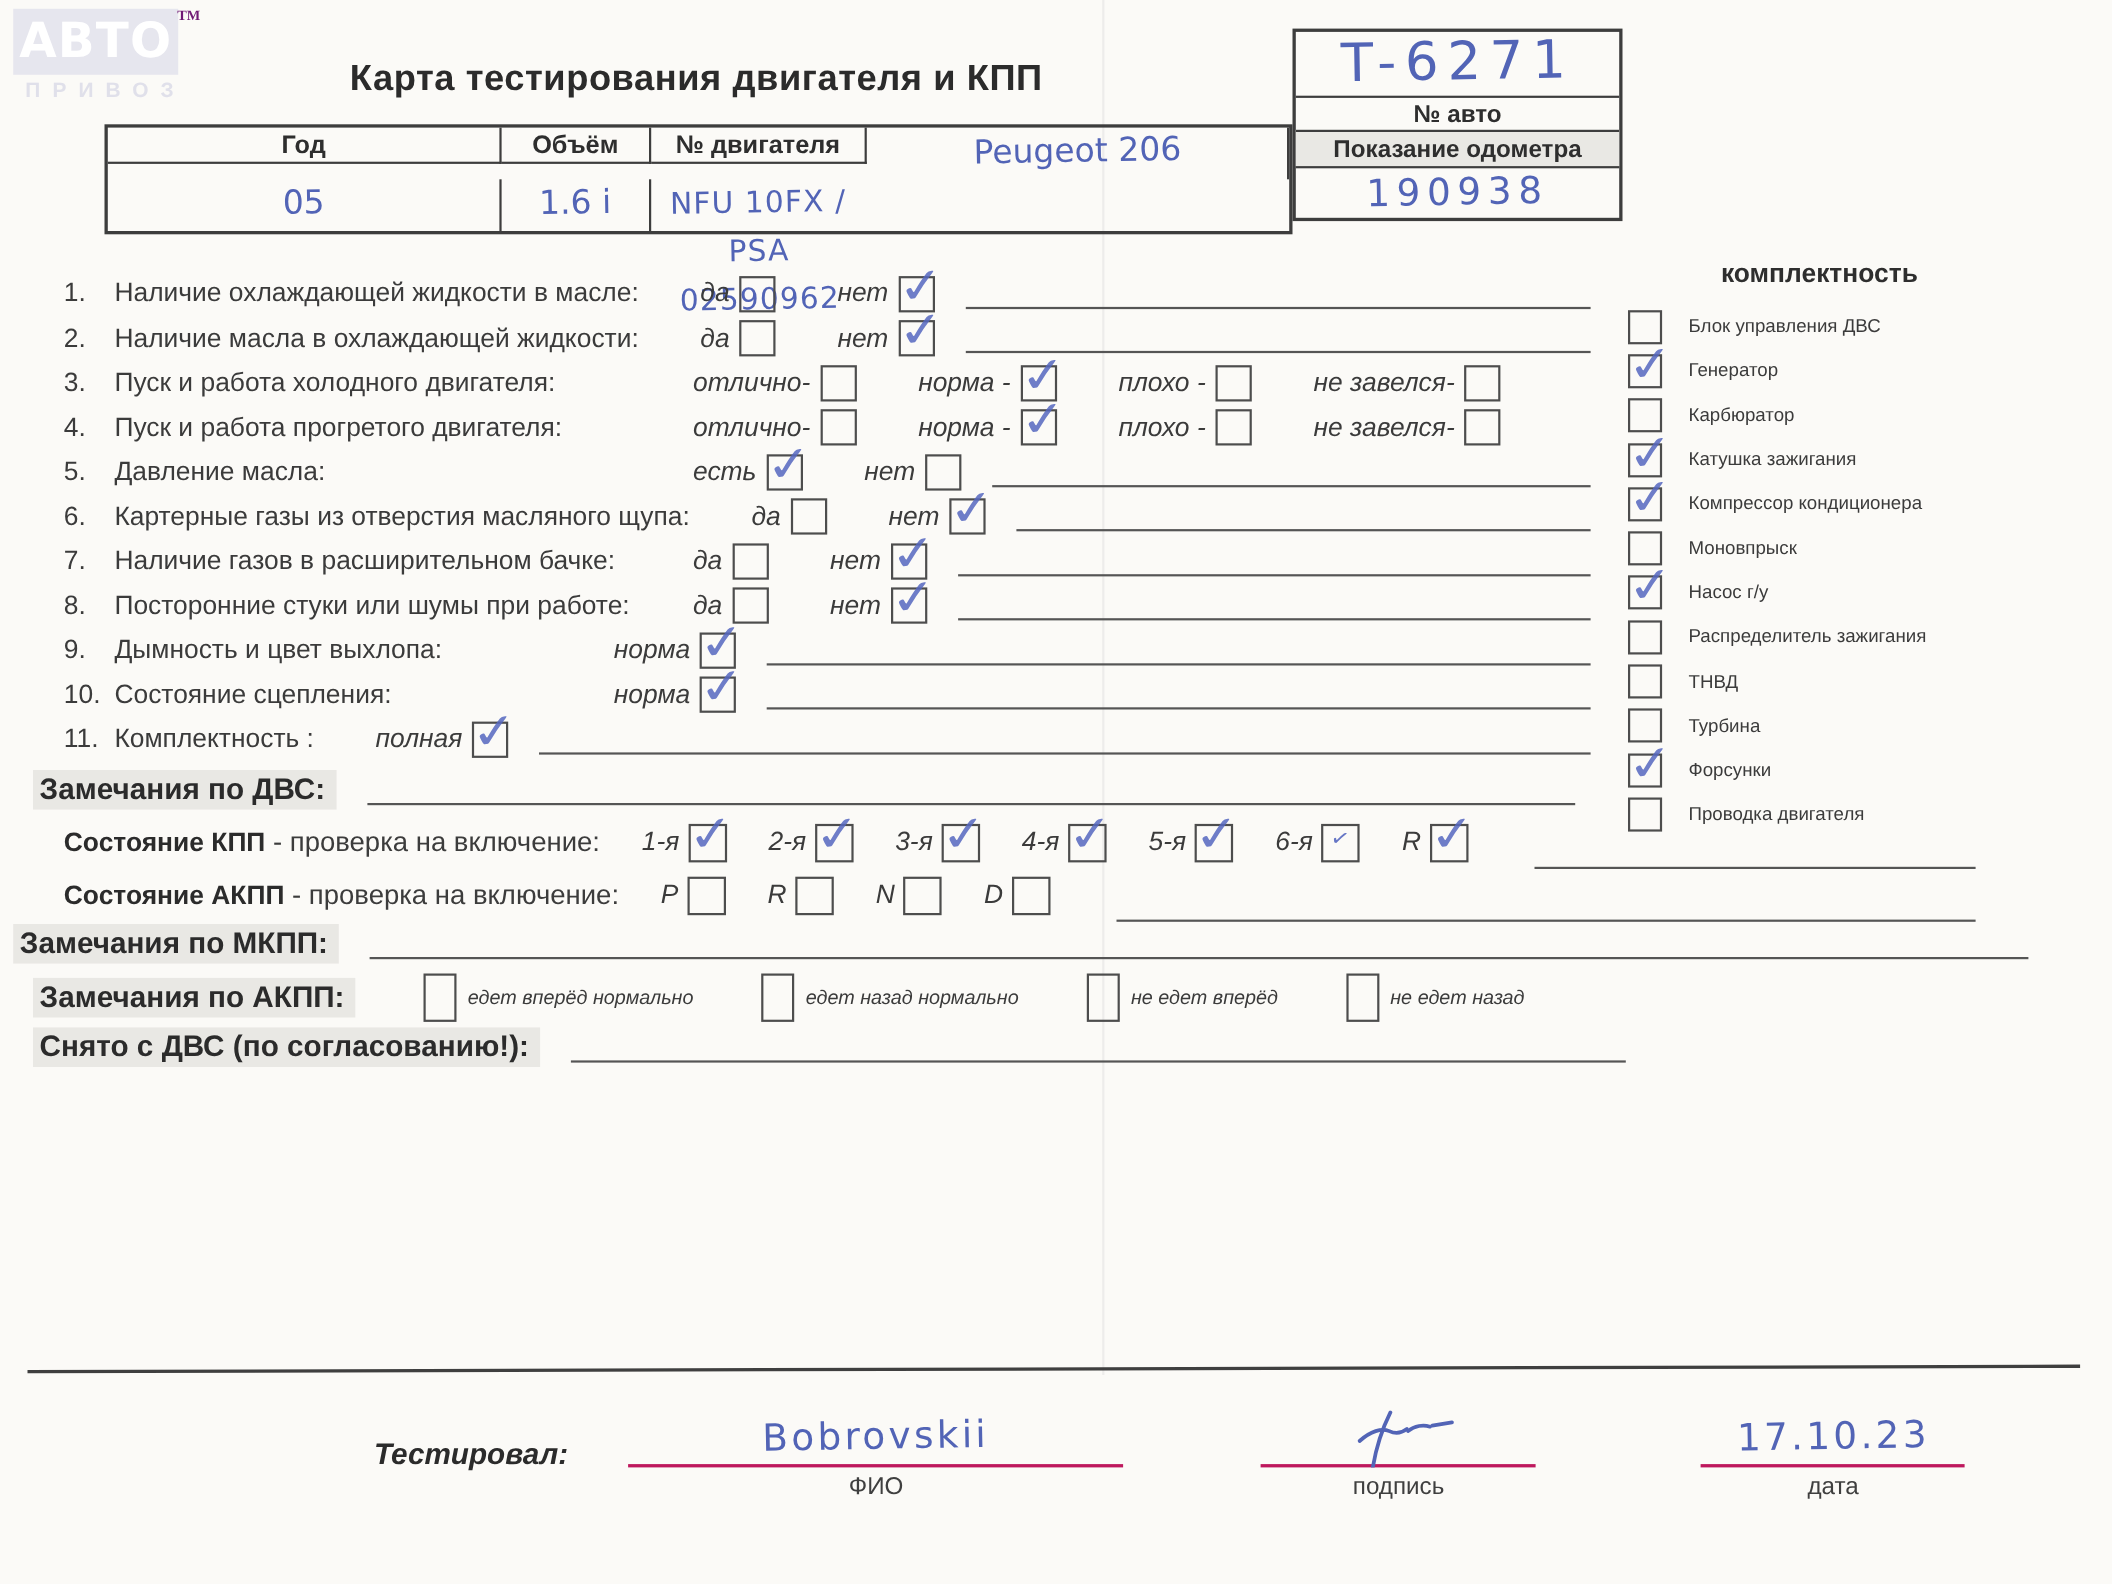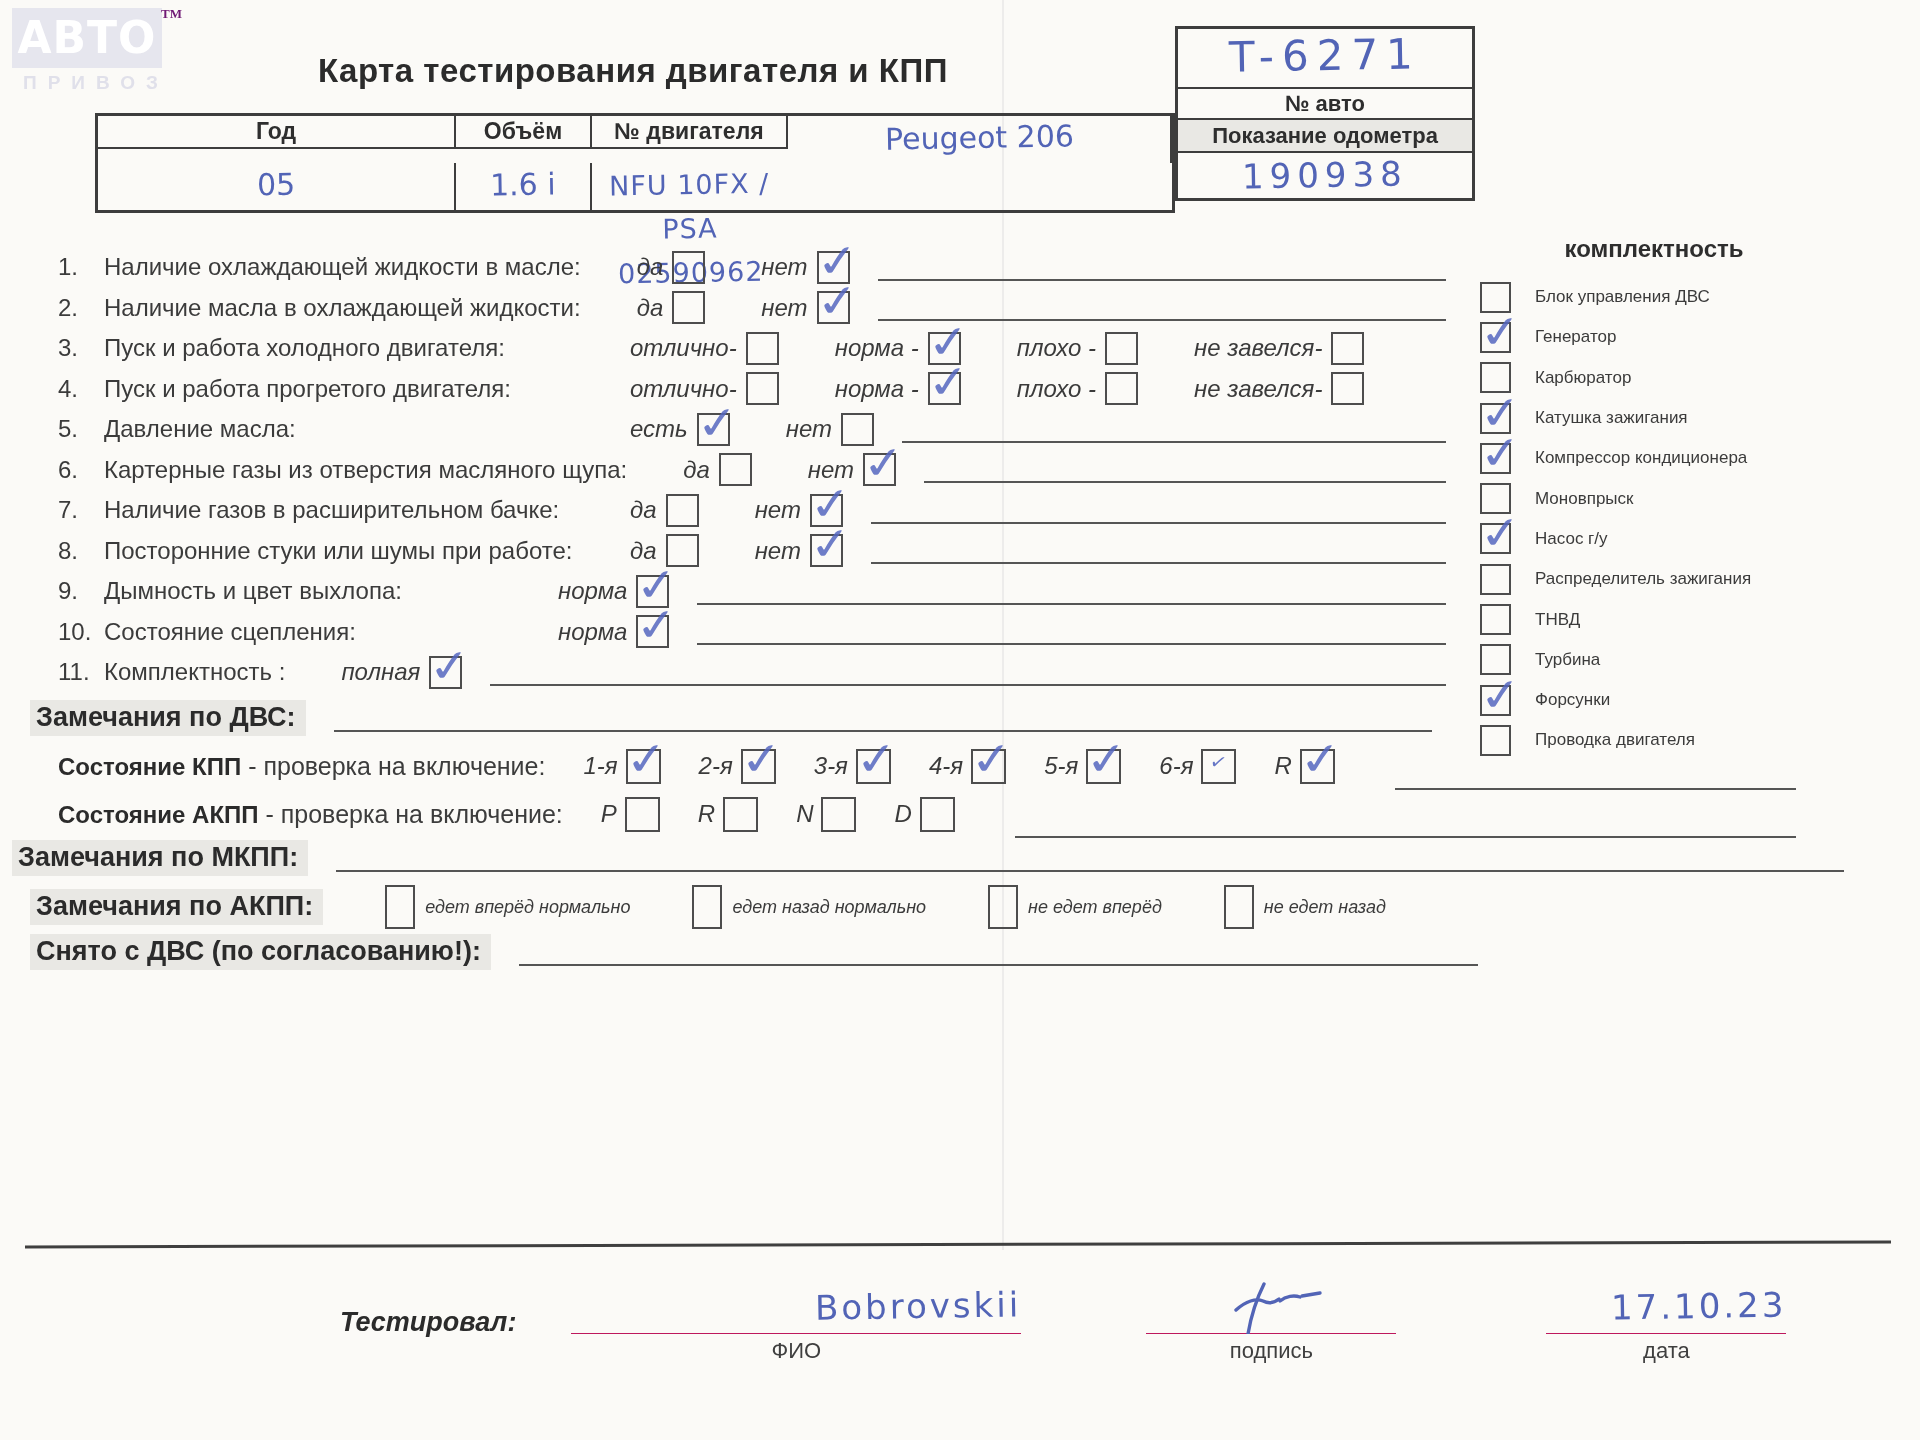--- a/index.html
+++ b/index.html
@@ -15,21 +15,21 @@
   .logo { position:absolute; left:12px; top:8px; width:170px; }
   .logo-top { position:relative; width:150px; height:60px; background:#e6e6ee; text-align:center; }
   .logo-top .brand { color:#ffffff; font-weight:bold; font-size:44px; line-height:60px; letter-spacing:1px; font-family:"DejaVu Sans",sans-serif; }
   .logo-top .tm { position:absolute; right:-20px; top:-2px; font-size:13px; color:#701a75; font-weight:bold;font-family:Liberation Serif, serif; }
   .logo-bottom { margin-top:4px; width:150px; text-align:center; color:#e0e0ea; font-size:19px; font-weight:bold; letter-spacing:11px; text-indent:11px; }
 
   .title { position:absolute; left:318px; top:52px; font-size:33px; font-weight:bold; color:#2b2b2b; letter-spacing:0.5px; }
 
   
   .auto-box { position:absolute; left:1175px; top:26px; width:300px; border:3px solid #3d3d3d; background:#fbfaf7; }
-  .ab-value { height:58px; font-size:42px; line-height:54px; text-align:center; letter-spacing:8px; }
+  .ab-value { height:58px; font-size:48px; line-height:54px; text-align:center; letter-spacing:8px; }
   .ab-label { height:31px; border-top:2px solid #3d3d3d; font-weight:bold; font-size:22px; text-align:center; line-height:30px; color:#2e2e2e; }
   .ab-odo-label { height:33px; border-top:2px solid #3d3d3d; font-weight:bold; font-size:22px; text-align:center; line-height:32px; color:#2e2e2e; }
   .ab-odo-value { height:47px; border-top:2px solid #3d3d3d; font-size:34px; line-height:44px; text-align:center; letter-spacing:6px; }
 
   
   .htable { position:absolute; left:95px; top:113px; width:1080px; border:3px solid #3d3d3d; display:grid; grid-template-columns:358px 136px 196px 384px; }
   .hcell { border-right:2px solid #3d3d3d; border-bottom:2px solid #3d3d3d; height:33px; font-weight:bold; font-size:23px; line-height:31px; text-align:center; color:#2e2e2e; }
   .hcell:nth-child(4) { border-right:none; }
   .vcell { border-right:2px solid #3d3d3d; height:47px; font-size:30px; line-height:44px; text-align:center; }
   .vcell:last-child { border-right:none; }
@@ -92,21 +92,21 @@
 
   .footer-hr { position:absolute; left:25px; top:1243px; width:1866px; height:3px; background:#3f3f3f; transform:rotate(-0.15deg); }
 
   
   .footer { position:absolute; left:0; top:1282px; width:1920px; display:flex; align-items:flex-end; }
   .tested { margin-left:340px; font-weight:bold; font-style:italic; font-size:27px; color:#2b2b2b; flex:none; margin-bottom:26px; }
   .f-field { display:flex; flex-direction:column; }
   .f-name { width:450px; margin-left:55px; }
   .f-sign { width:250px; margin-left:125px; }
   .f-date { width:240px; margin-left:150px; }
-  .f-value { border-bottom:1px solid #be185d; text-align:right; height:52px; }
+  .f-value { border-bottom:3px solid #be185d; text-align:center; height:52px; }
   .f-value .hw { font-size:34px; line-height:48px; letter-spacing:3px; }
   .f-caption { text-align:center; font-size:22px; color:#3f3f3f; margin-top:4px; }
   .sig-svg { display:block; margin:0 auto; }
 </style>
 </head>
 <body>
 
 <div class="page">
   <div class="fold"></div>
 

